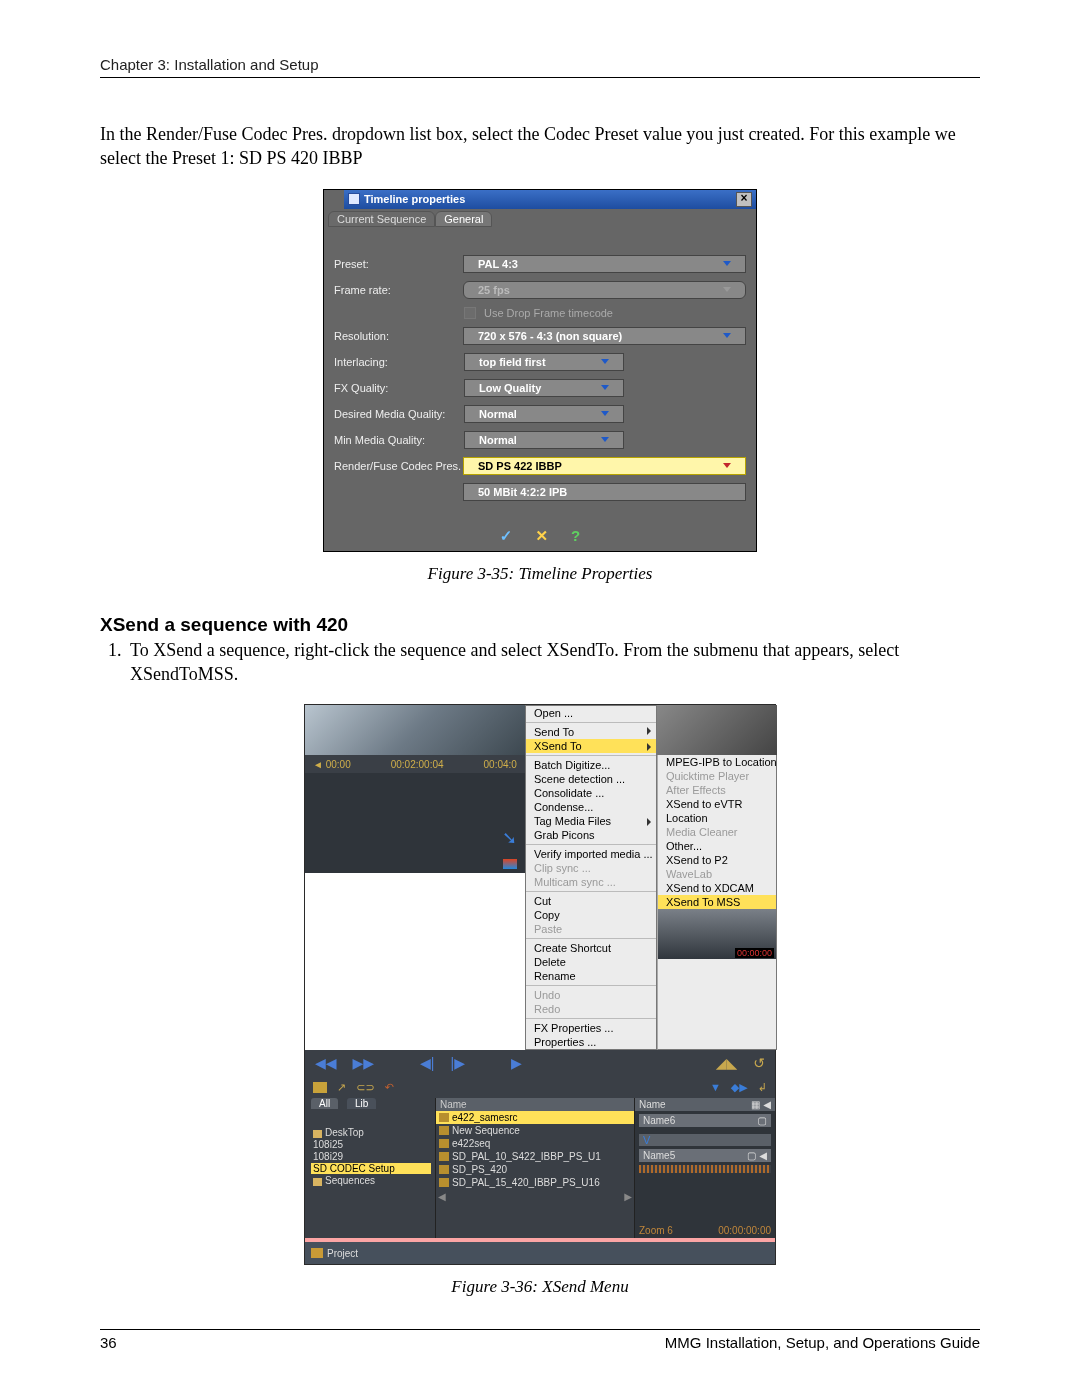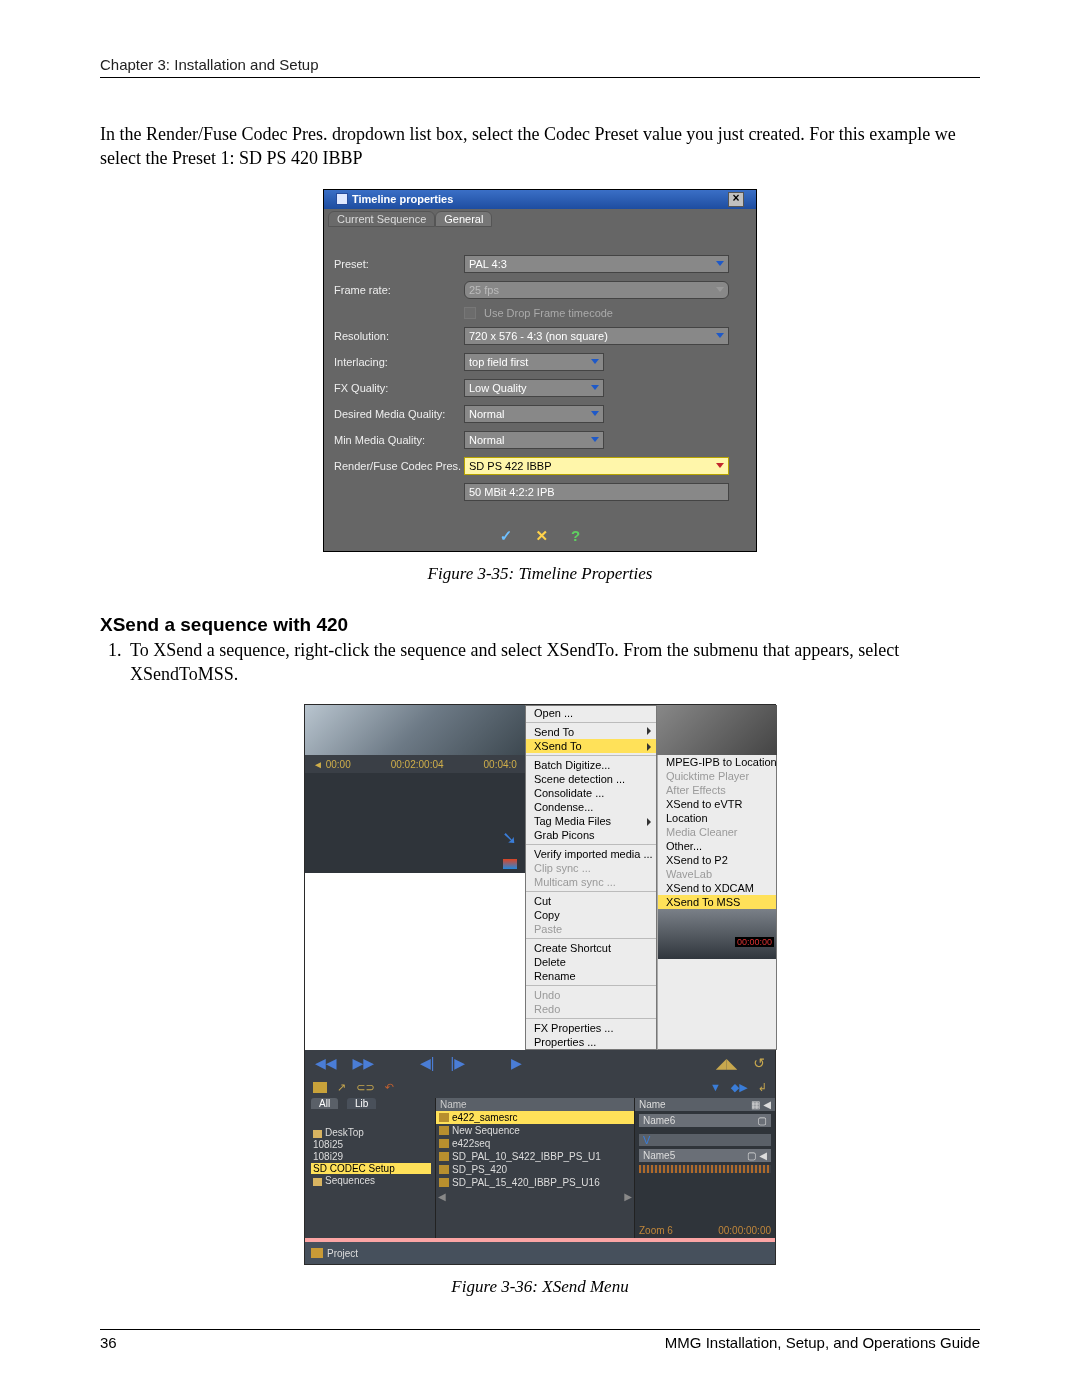--- a/index.html
+++ b/index.html
@@ -44,42 +44,42 @@
     font-family: Tahoma, Arial, sans-serif;
     font-size: 11px;
     color: #fff;
     background: #666;
     border: 1px solid #000;
   }
   .tp-title {
     background: linear-gradient(#3a6fc6,#1e4da0);
     color: #fff;
     font-weight: bold;
-    padding: 2px 12px;
-    display: flex; align-items: center; justify-content: space-between;
+    padding: 2px 4px;
+    display: flex; align-items: center; justify-content: space-between; margin-left: 20px;
   }
   .tp-title .tp-x {
     background: #c0c0c0; color:#000; border:1px solid #555;
     width:14px; height:13px; line-height:11px; text-align:center;
     font-size:12px; font-weight:bold;
   }
   .tp-tabs { display:flex; gap:0; margin: 2px 0 0 4px; }
   .tp-tab {
     background:#6a6a6a; color:#ddd; padding:1px 8px; font-size:11px;
     border-top-left-radius:6px; border-top-right-radius:6px;
     border:1px solid #555;
   }
   .tp-tab.active { background:#777; color:#fff; }
   .tp-body { padding: 28px 10px 10px 10px; }
   .tp-row { display:flex; align-items:center; margin-bottom:8px; }
   .tp-label { width: 130px; color:#eee; }
   .tp-field {
-    background:#888; color:#fff; border:1px solid #444; padding:1px 4px;
+    background:#888; color:#fff; border:1px solid #444; padding:1px 14px;
     font-size:11px; height:14px; line-height:14px; display:flex;
-    justify-content:space-between; align-items:center;
+    justify-content:space-between; align-items:center;font-weight:bold;
   }
   .tp-field.dis { color:#bbb;border-radius:6px; }
   .tp-field.hi { background:#fff6aa; color:#000; border-color:#b8a400; }
   .tp-chev {
     width:0;height:0;border-left:4px solid transparent;border-right:4px solid transparent;
     border-top:5px solid #1e59c8;
   }
   .tp-chev.gray { border-top-color:#999; }
   .tp-chk { display:flex; align-items:center; gap:8px; color:#aaa; margin-left:130px; }
   .tp-chk .box { width:10px;height:10px;border:1px solid #777;background:#6c6c6c; }
@@ -334,21 +334,21 @@
           <div class="mi dis">After Effects</div>
           <div class="mi">XSend to eVTR</div>
           <div class="mi">Location</div>
           <div class="mi dis">Media Cleaner</div>
           <div class="mi">Other...</div>
           <div class="mi">XSend to P2</div>
           <div class="mi dis">WaveLab</div>
           <div class="mi">XSend to XDCAM</div>
           <div class="mi hi">XSend To MSS</div>
           <div class="thumb" style="height:50px;margin:0;background:linear-gradient(#7a8088,#30363d);position:relative;">
-            <span class="tc" style="position:absolute;right:2px;bottom:12px;background:#000;color:#d33;font-size:9px;padding:0 2px;">00:00:00</span>
+            <span class="tc" style="position:absolute;right:2px;bottom:1px;background:#000;color:#d33;font-size:9px;padding:0 2px;">00:00:00</span>
           </div>
         </div>
       </div>
 
       <div class="xs-transport">
         <span class="btn">◀◀</span>
         <span class="btn">▶▶</span>
         <span style="width:14px;"></span>
         <span class="btn">◀|</span>
         <span class="btn">|▶</span>

